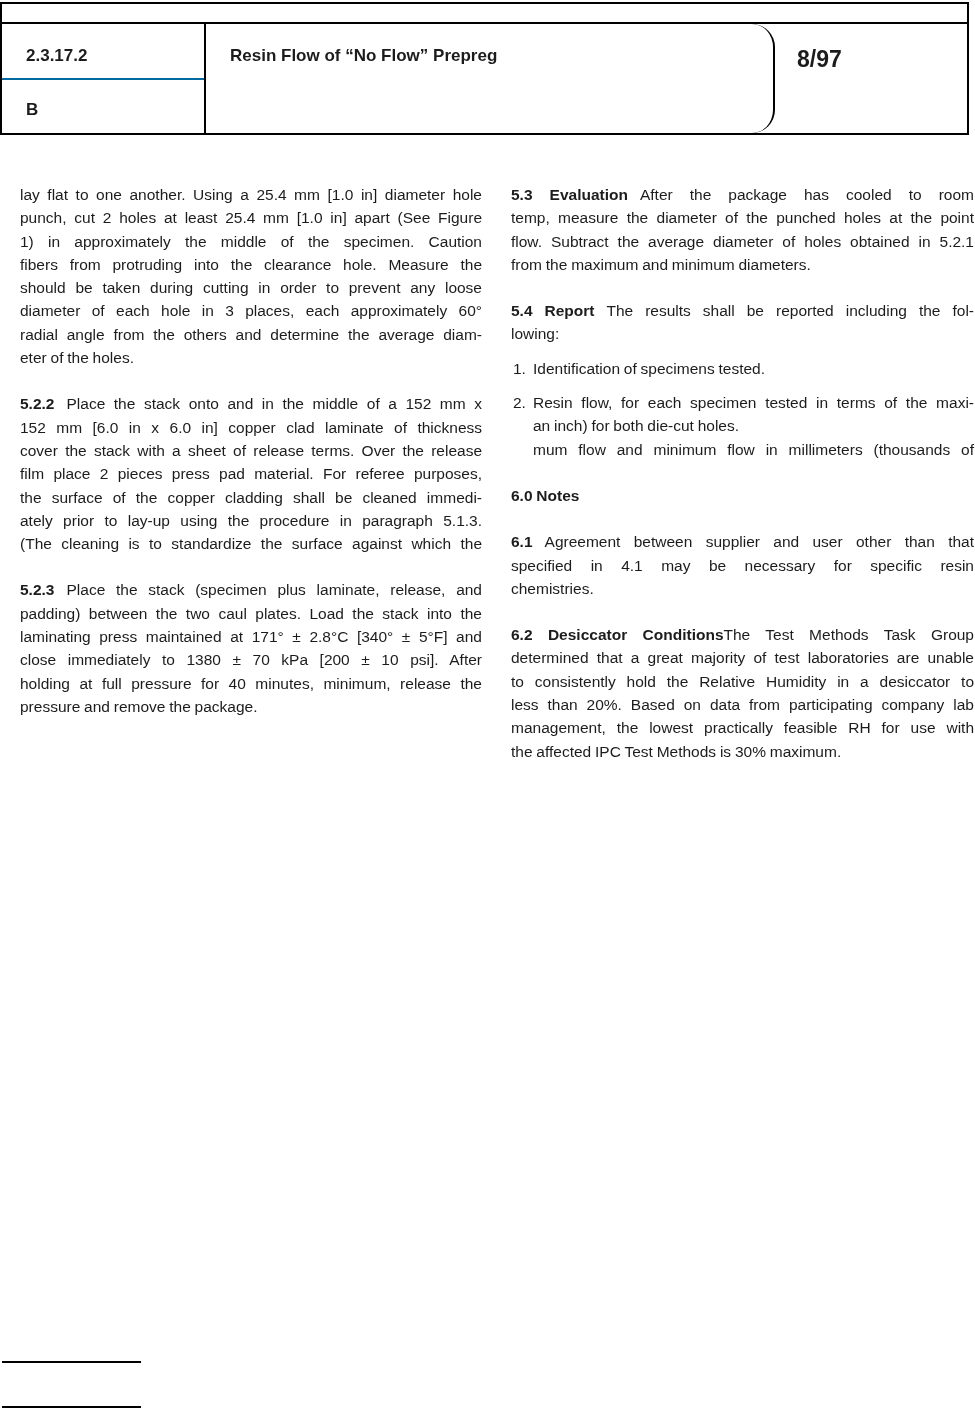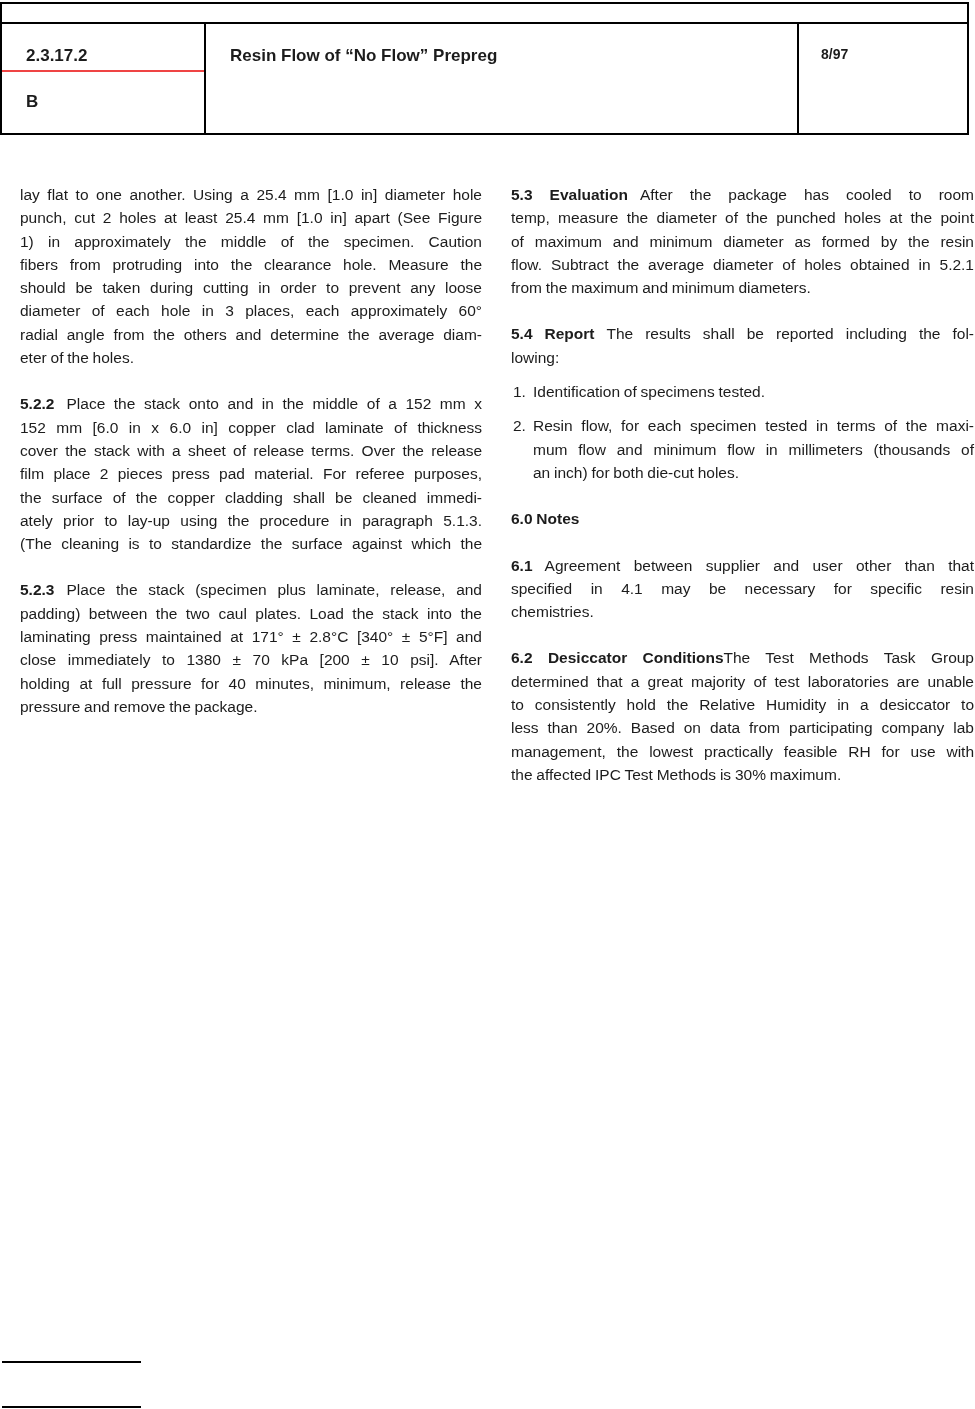--- a/index.html
+++ b/index.html
@@ -37,46 +37,47 @@
   }
   .hleft {
     box-sizing: border-box;
     width: 204px;
     border-right: 2px solid #000;
     display: flex;
     flex-direction: column;
   }
   .hcell-num {
     box-sizing: border-box;
-    height: 48px;
-    border-bottom: 2px solid #ef4444;
+    height: 56px;
+    border-bottom: 2px solid #0369a1;
     padding: 22px 0 0 24px;
     font-weight: bold;
     font-size: 17px;
   }
   .hcell-rev {
     flex: 1;
     padding: 20px 0 0 24px;
     font-weight: bold;
     font-size: 17px;
   }
   .hmid {
     box-sizing: border-box;
     flex: 1;
     border-right: 2px solid #000;
     padding: 22px 0 0 24px;
     font-weight: bold;
     font-size: 17px;
+    border-radius: 23px;
   }
   .hright {
     box-sizing: border-box;
-    width: 168px;
+    width: 192px;
     padding: 22px 0 0 22px;
     font-weight: bold;
-    font-size: 14px;
+    font-size: 23px;
   }
 
   
   .col {
     position: absolute;
     top: 183px;
     font-size: 15.5px;
     line-height: 23.3px;
     word-spacing: -0.5px;
   }
@@ -153,37 +154,36 @@
       <div class="line jl"><span>close immediately to 1380 ± 70 kPa [200 ± 10 psi]. After</span></div>
       <div class="line jl"><span>holding at full pressure for 40 minutes, minimum, release the</span></div>
       <div class="line"><span>pressure and remove the package.</span></div>
     </div>
   </div>
 
 <div class="col col-right">
     <div class="block p">
       <div class="line jl"><span class="b" style="margin-right: 12px;">5.3 Evaluation</span><span>After the package has cooled to room</span></div>
       <div class="line jl"><span>temp, measure the diameter of the punched holes at the point</span></div>
-      <div class="line jl"><span>of maximum and minimum diameter as formed by the resin</span></div>
       <div class="line jl"><span>flow. Subtract the average diameter of holes obtained in 5.2.1</span></div>
       <div class="line"><span>from the maximum and minimum diameters.</span></div>
     </div>
     <div class="block p">
       <div class="line jl"><span class="b" style="margin-right: 12px;">5.4 Report</span><span>The results shall be reported including the fol-</span></div>
       <div class="line"><span>lowing:</span></div>
     </div>
     <div class="block li">
       <span class="marker">1.</span>
       <div class="line"><span>Identification of specimens tested.</span></div>
     </div>
     <div class="block li">
       <span class="marker">2.</span>
       <div class="line jl"><span>Resin flow, for each specimen tested in terms of the maxi-</span></div>
+      <div class="line"><span>an inch) for both die-cut holes.</span></div>
       <div class="line jl"><span>mum flow and minimum flow in millimeters (thousands of</span></div>
-      <div class="line"><span>an inch) for both die-cut holes.</span></div>
     </div>
     <div class="block p">
       <div class="line"><span class="b">6.0 Notes</span></div>
     </div>
     <div class="block p">
       <div class="line jl"><span class="b" style="margin-right: 12px;">6.1</span><span>Agreement between supplier and user other than that</span></div>
       <div class="line jl"><span>specified in 4.1 may be necessary for specific resin</span></div>
       <div class="line"><span>chemistries.</span></div>
     </div>
     <div class="block p">

